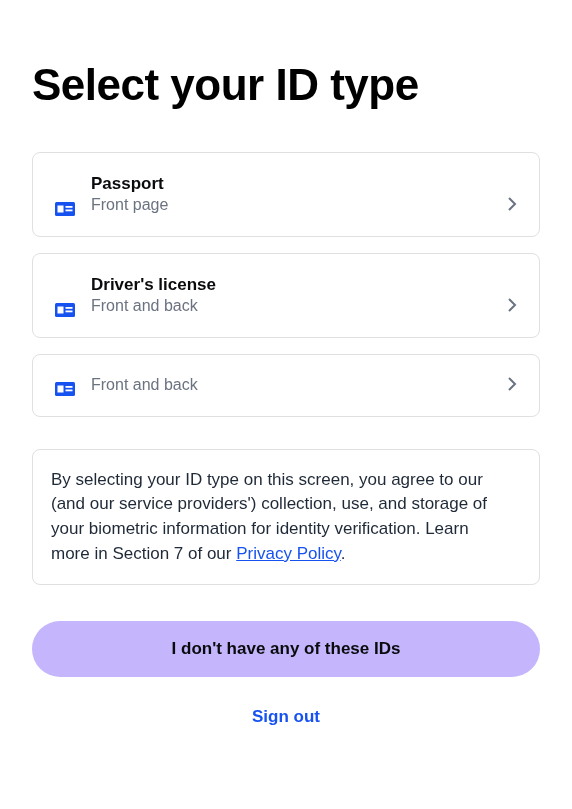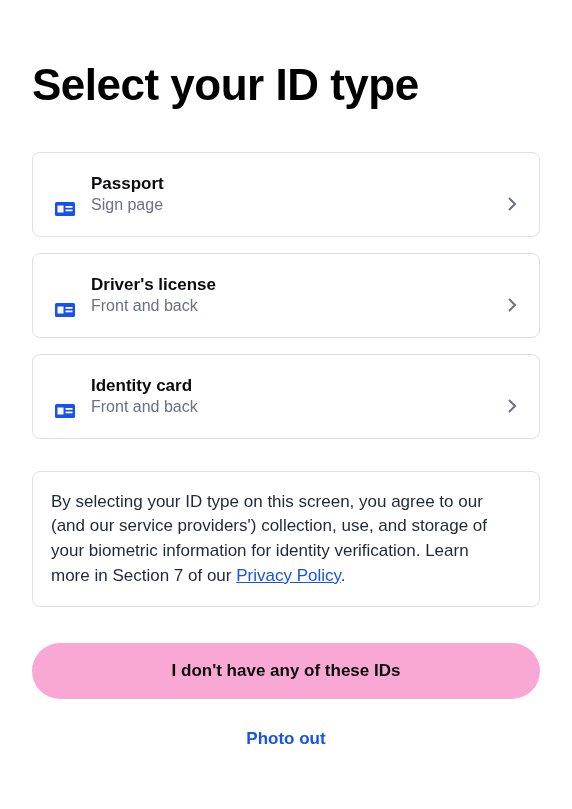--- a/index.html
+++ b/index.html
@@ -64,21 +64,21 @@
       color: #1652f0;
       text-decoration: underline;
     }
     .no-id-btn {
       display: block;
       width: 100%;
       margin-top: 36px;
       padding: 18px 16px;
       border: none;
       border-radius: 32px;
-      background: #f9a8d4;
+      background: #c4b5fd;
       color: #0a0b0d;
       font-size: 17px;
       font-weight: 600;
       cursor: pointer;
       text-align: center;
     }
     .signout {
       display: block;
       width: 100%;
       margin-top: 30px;
@@ -100,21 +100,21 @@
   <span class="icon">
     <svg viewBox="0 0 20 14" width="20" height="14" fill="currentColor">
       <rect x="0" y="0" width="20" height="14" rx="1.5"></rect>
       <rect x="2.5" y="3.5" width="6" height="7" fill="#fff"></rect>
       <rect x="10.5" y="4" width="7" height="1.8" fill="#fff"></rect>
       <rect x="10.5" y="7.5" width="7" height="1.8" fill="#fff"></rect>
     </svg>
   </span>
   <span class="label-group">
     <div class="label-title">Passport</div>
-    <div class="label-sub">Sign page</div>
+    <div class="label-sub">Front page</div>
   </span>
   <span class="chevron">
     <svg width="10" height="16" viewBox="0 0 10 16" fill="none" stroke="currentColor" stroke-width="2">
       <polyline points="2,2 8,8 2,14"></polyline>
     </svg>
   </span>
 </div>
 
 <div class="option">
   <span class="icon">
@@ -139,29 +139,28 @@
 <div class="option">
   <span class="icon">
     <svg viewBox="0 0 20 14" width="20" height="14" fill="currentColor">
       <rect x="0" y="0" width="20" height="14" rx="1.5"></rect>
       <rect x="2.5" y="3.5" width="6" height="7" fill="#fff"></rect>
       <rect x="10.5" y="4" width="7" height="1.8" fill="#fff"></rect>
       <rect x="10.5" y="7.5" width="7" height="1.8" fill="#fff"></rect>
     </svg>
   </span>
   <span class="label-group">
-    <div class="label-title">Identity card</div>
     <div class="label-sub">Front and back</div>
   </span>
   <span class="chevron">
     <svg width="10" height="16" viewBox="0 0 10 16" fill="none" stroke="currentColor" stroke-width="2">
       <polyline points="2,2 8,8 2,14"></polyline>
     </svg>
   </span>
 </div>
 
 <div class="disclaimer">
   <span>By selecting your ID type on this screen, you agree to our (and our service providers') collection, use, and storage of your biometric information for identity verification. Learn more in Section 7 of our </span><a href="#">Privacy Policy</a><span>.</span>
 </div>
 
 <button class="no-id-btn">I don't have any of these IDs</button>
 
-<button class="signout">Photo out</button>
+<button class="signout">Sign out</button>
 
 </body></html>

